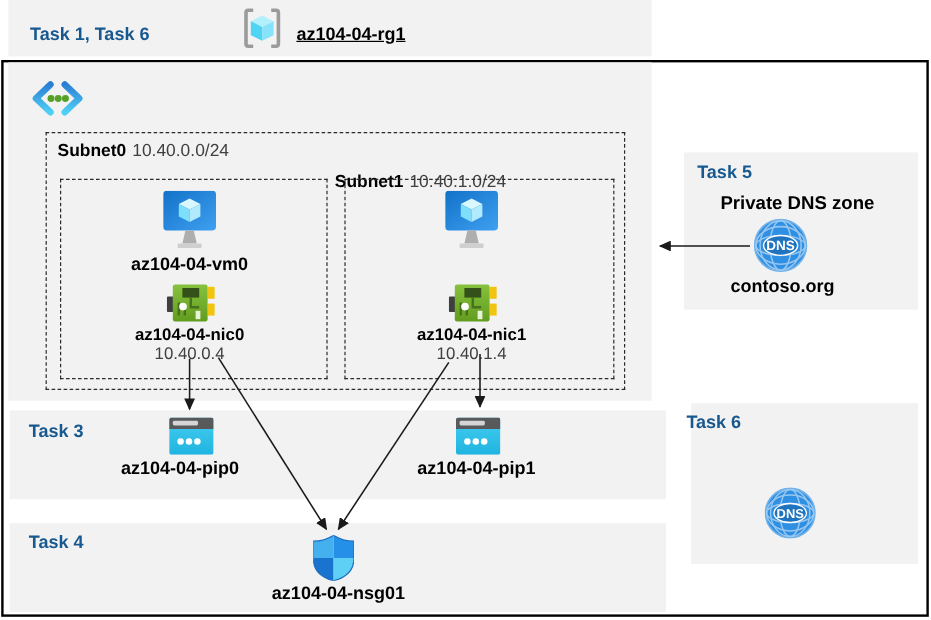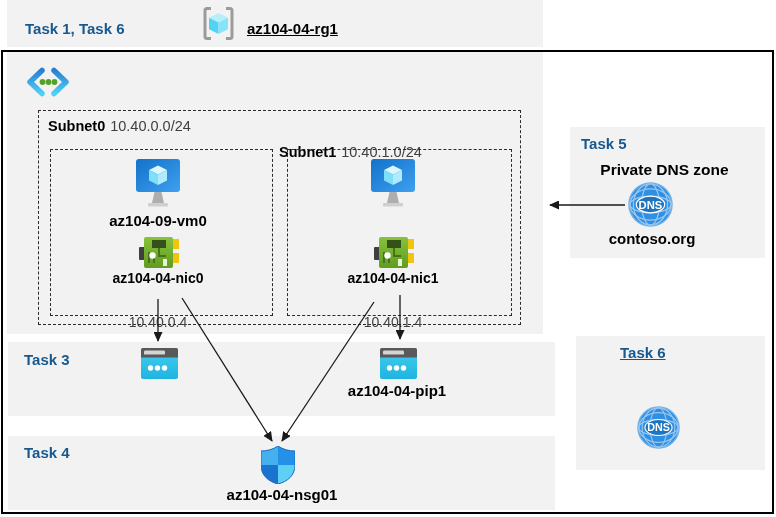--- a/index.html
+++ b/index.html
@@ -8,21 +8,21 @@
     font-family:"Liberation Sans",sans-serif;color:#000;overflow:hidden;
   }
   .abs{position:absolute;box-sizing:border-box;}
   .band{background:#f2f2f2;}
   .boundary{border:2px solid #000;background:transparent;}
   .dashedbox{border:1px dashed #2b2b2b;background:transparent;}
   .tasklbl{font-weight:bold;font-size:15px;color:#17588f;white-space:nowrap;}
   .name{font-weight:bold;font-size:15px;color:#000;white-space:nowrap;}
   .name-sm{font-weight:bold;font-size:14px;color:#000;white-space:nowrap;}
   .muted{font-weight:normal;color:#404040;}
-  .ip{font-size:14px;color:#404040;white-space:nowrap;margin-top:28px;}
+  .ip{font-size:14px;color:#404040;white-space:nowrap;}
   .center{text-align:center;}
   .inlinegap{margin-left:5px;}
   svg{display:block;}
   .overlay{pointer-events:none;z-index:6;}
 </style>
 </head>
 <body>
 
 <svg width="0" height="0" style="position:absolute">
   <defs>
@@ -97,21 +97,21 @@
   <div class="abs" style="left:136px;top:159px;">
     <svg width="44" height="52" viewBox="0 0 44 52">
       <rect x="0" y="0" width="44" height="33" rx="3" fill="url(#vmg)"></rect>
       <polygon points="22,6.5 31,11 22,15.5 13,11" fill="#d8f7ff"></polygon>
       <polygon points="13,11 22,15.5 22,26 13,21.5" fill="#7fdffa"></polygon>
       <polygon points="31,11 31,21.5 22,26 22,15.5" fill="#b0eafc"></polygon>
       <polygon points="18.5,33 25.5,33 28,44 16,44" fill="#aeaeae"></polygon>
       <rect x="12" y="44" width="20" height="3.6" rx="1" fill="#cfcfcf"></rect>
     </svg>
   </div>
-  <div class="abs name center" style="left:88px;top:212px;width:140px;">az104-09-vm0</div>
+  <div class="abs name center" style="left:88px;top:212px;width:140px;">az104-04-vm0</div>
   <div class="abs" style="left:139px;top:236px;">
     <svg width="40" height="34" viewBox="0 0 40 34">
       <rect x="0" y="11" width="6" height="13" rx="1" fill="#3f3f3f"></rect>
       <rect x="34" y="3" width="6" height="10" fill="#f1c40f"></rect>
       <rect x="34" y="17" width="6" height="10" fill="#f1c40f"></rect>
       <rect x="5" y="1" width="29" height="31" rx="2" fill="url(#nicg)"></rect>
       <rect x="13" y="4" width="14" height="8" fill="#34511a"></rect>
       <path d="M20,12 V20 H27 M10,16 V27 M15,20 V27" fill="none" stroke="#47711c" stroke-width="2"></path>
       <circle cx="13.5" cy="19.5" r="3.2" fill="#ffffff"></circle>
       <rect x="24" y="23" width="4" height="7" fill="#e9f2da"></rect>
@@ -150,20 +150,21 @@
   <div class="abs" style="left:141px;top:348px;">
     <svg width="37" height="31" viewBox="0 0 37 31">
       <rect x="0" y="0" width="37" height="31" rx="2" fill="url(#pipg)"></rect>
       <path d="M0,9.5 h37 v-7.5 q0,-2 -2,-2 h-33 q-2,0 -2,2 Z" fill="#58595b"></path>
       <rect x="3" y="2.6" width="21" height="4" rx="1.2" fill="#d4d4d4"></rect>
       <circle cx="9.5" cy="20" r="2.7" fill="#fff"></circle>
       <circle cx="16.5" cy="20" r="2.7" fill="#fff"></circle>
       <circle cx="23.5" cy="20" r="2.7" fill="#fff"></circle>
     </svg>
   </div>
+  <div class="abs name center" style="left:80px;top:382px;width:140px;">az104-04-pip0</div>
   <div class="abs" style="left:380px;top:348px;">
     <svg width="37" height="31" viewBox="0 0 37 31">
       <rect x="0" y="0" width="37" height="31" rx="2" fill="url(#pipg)"></rect>
       <path d="M0,9.5 h37 v-7.5 q0,-2 -2,-2 h-33 q-2,0 -2,2 Z" fill="#58595b"></path>
       <rect x="3" y="2.6" width="21" height="4" rx="1.2" fill="#d4d4d4"></rect>
       <circle cx="9.5" cy="20" r="2.7" fill="#fff"></circle>
       <circle cx="16.5" cy="20" r="2.7" fill="#fff"></circle>
       <circle cx="23.5" cy="20" r="2.7" fill="#fff"></circle>
     </svg>
   </div>
@@ -196,21 +197,21 @@
         <ellipse cx="23" cy="23" rx="21" ry="8.5"></ellipse>
         <ellipse cx="23" cy="23" rx="21" ry="16"></ellipse>
       </g>
       <ellipse cx="23" cy="23" rx="14.5" ry="8.5" fill="#1f74c0" stroke="#ffffff" stroke-width="1.2"></ellipse>
       <text x="23" y="27.2" text-anchor="middle" font-size="11.5" font-weight="bold" fill="#ffffff" font-family="Liberation Sans, sans-serif">DNS</text>
     </svg>
   </div>
   <div class="abs name center" style="left:582px;top:230px;width:140px;">contoso.org</div>
 
   <div class="abs band" style="left:576px;top:336px;width:189px;height:134px;"></div>
-  <div class="abs tasklbl" style="left:620px;top:344px;text-decoration:underline;">Task 6</div>
+  <div class="abs tasklbl" style="left:572px;top:344px;">Task 6</div>
   <div class="abs" style="left:637px;top:406px;">
     <svg width="43" height="43" viewBox="0 0 46 46">
       <circle cx="23" cy="23" r="22" fill="#2f8fe2" stroke="#6fb1ea" stroke-width="1.5"></circle>
       <g clip-path="url(#dnsclip)" stroke="#a9d1f3" stroke-width="1.3" fill="none" opacity="0.85">
         <ellipse cx="23" cy="23" rx="9" ry="21"></ellipse>
         <ellipse cx="23" cy="23" rx="17.5" ry="21"></ellipse>
         <ellipse cx="23" cy="23" rx="21" ry="8.5"></ellipse>
         <ellipse cx="23" cy="23" rx="21" ry="16"></ellipse>
       </g>
       <ellipse cx="23" cy="23" rx="14.5" ry="8.5" fill="#1f74c0" stroke="#ffffff" stroke-width="1.2"></ellipse>

